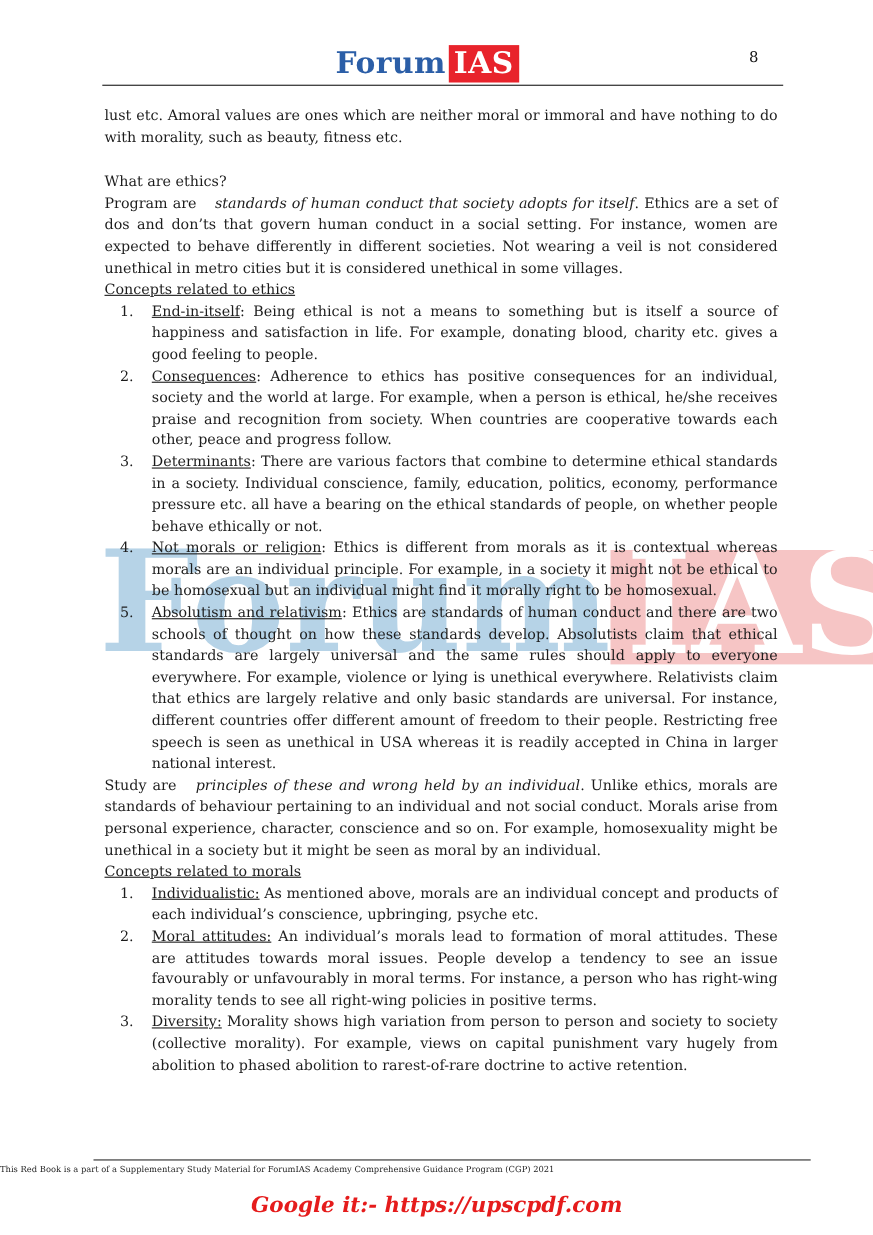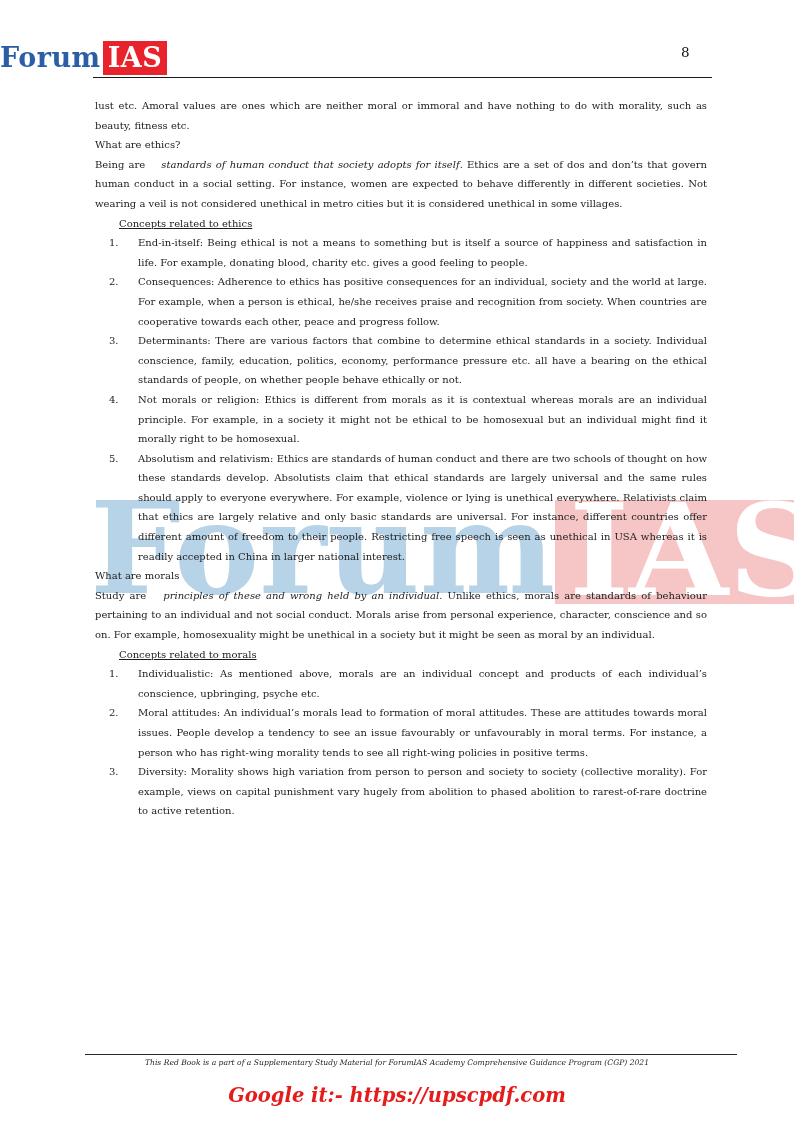--- a/index.html
+++ b/index.html
@@ -1,48 +1,48 @@
 <!DOCTYPE html>
 <html><head>
 <meta charset="utf-8">
 <style>
   html, body { margin:0; padding:0; background:#ffffff; }
   .page {
     position:relative; width:794px; height:1123px; background:#ffffff;
     overflow:hidden; font-family:"DejaVu Serif", serif; color:#1c1c1c;
   }
   
-  .logo { position:absolute; top:42px; left:0; right:17px; 
+  .logo { position:absolute; top:42px; left:0; right:17px; text-align:center;
           font-size:27px; font-weight:bold; letter-spacing:0.5px; }
   .logo-forum { color:#2b5ea7; }
   .logo-ias { background:#e8232b; color:#ffffff; padding:1px 5px 2px 5px; margin-left:2px; }
   .page-num { position:absolute; top:44px; left:681px; font-size:13.5px; color:#111; }
   .header-rule { position:absolute; top:77px; left:93px; width:619px;
                  border-top:1.6px solid #1a1a1a; height:0; }
   
   .watermark { position:absolute; top:492px; left:90px; z-index:0; white-space:nowrap;
                font-weight:bold; font-size:128px; font-family:"DejaVu Serif", serif; }
   .wm-forum { display:inline-block; color:#b6d3e7; line-height:112px; vertical-align:top; }
   .wm-ias { display:inline-block; background:#f6c5c5; color:#ffffff; padding:0 14px;
             height:104px; line-height:100px; vertical-align:top; margin-top:8px; }
   
   .content { position:absolute; top:96px; left:95px; width:612px; z-index:1;
-             font-size:10px; line-height:19.6px; text-align:justify; }
+             font-size:13px; line-height:19.6px; text-align:justify; }
   .indent-para { margin-left:81px; }
-  .sec-heading { }
-  .concepts { text-decoration:underline;margin-left:24px; }
+  .sec-heading { margin-top:21px; }
+  .concepts { text-decoration:underline; }
   .it { font-style:italic;margin-left:12px; }
-  .ulab { }
+  .ulab { text-decoration:underline; }
   .li { position:relative; padding-left:43px; }
   .li .num { position:absolute; left:14px; top:0; }
   
   .footer-rule { position:absolute; top:1054px; left:85px; width:652px;
                  border-top:1.2px solid #2a2a2a; height:0; }
-  .footer-text { position:absolute; top:1058px; left:0; right:0; text-align:center;
-                 font-size:7.6px; line-height:9.6px; color:#1f1f1f; z-index:1;font-style:italic; }
+  .footer-text { position:absolute; top:1058px; left:0; right:0; text-align:left;
+                 font-size:7.6px; line-height:9.6px; color:#1f1f1f; z-index:1; }
   .flink { color:#1550c8; text-decoration:underline; cursor:pointer; }
   .google-line { position:absolute; top:1084px; left:0; right:0; text-align:center;
                  font-size:19.5px; font-weight:bold; font-style:italic; color:#e51c1c; z-index:1; }
 </style>
 </head>
 <body>
 
 <div class="page">
 
   <div class="watermark" aria-hidden="true">
@@ -54,21 +54,21 @@
   </div>
   <div class="page-num">8</div>
   <div class="header-rule"></div>
 
   <div class="content">
 
     <p class="indent-para" style="margin:0;">lust etc. Amoral values are ones which are neither moral or immoral and have nothing to do with morality, such as beauty, fitness etc.</p>
 
     <div class="sec-heading">What are ethics?</div>
     <div>
-      <span>Being are </span><span class="it">standards of human conduct that society adopts for itself</span><span>. Ethics are a set of dos and don’ts that govern human conduct in a social setting. For instance, women are expected to behave differently in different societies. Not wearing a veil is not considered unethical in metro cities but it is considered unethical in some villages.</span>
+      <span>Program are </span><span class="it">standards of human conduct that society adopts for itself</span><span>. Ethics are a set of dos and don’ts that govern human conduct in a social setting. For instance, women are expected to behave differently in different societies. Not wearing a veil is not considered unethical in metro cities but it is considered unethical in some villages.</span>
     </div>
     <div class="concepts">Concepts related to ethics</div>
 
     <div class="list">
       <div class="li">
         <span class="num">1.</span>
         <span class="ulab">End-in-itself</span><span>: </span><span>Being ethical is not a means to something but is itself a source of happiness and satisfaction in life. For example, donating blood, charity etc. gives a good feeling to people.</span>
       </div>
       <div class="li">
         <span class="num">2.</span>
@@ -81,21 +81,20 @@
       <div class="li">
         <span class="num">4.</span>
         <span class="ulab">Not morals or religion</span><span>: </span><span>Ethics is different from morals as it is contextual whereas morals are an individual principle. For example, in a society it might not be ethical to be homosexual but an individual might find it morally right to be homosexual.</span>
       </div>
       <div class="li">
         <span class="num">5.</span>
         <span class="ulab">Absolutism and relativism</span><span>: </span><span>Ethics are standards of human conduct and there are two schools of thought on how these standards develop. Absolutists claim that ethical standards are largely universal and the same rules should apply to everyone everywhere. For example, violence or lying is unethical everywhere. Relativists claim that ethics are largely relative and only basic standards are universal. For instance, different countries offer different amount of freedom to their people. Restricting free speech is seen as unethical in USA whereas it is readily accepted in China in larger national interest.</span>
       </div>
     </div>
 
-    <div class="sec-heading">What are morals</div>
     <div>
       <span>Study are </span><span class="it">principles of these and wrong held by an individual</span><span>. Unlike ethics, morals are standards of behaviour pertaining to an individual and not social conduct. Morals arise from personal experience, character, conscience and so on. For example, homosexuality might be unethical in a society but it might be seen as moral by an individual.</span>
     </div>
     <div class="concepts">Concepts related to morals</div>
 
     <div class="list">
       <div class="li">
         <span class="num">1.</span>
         <span class="ulab">Individualistic:</span><span> </span><span>As mentioned above, morals are an individual concept and products of each individual’s conscience, upbringing, psyche etc.</span>
       </div>

